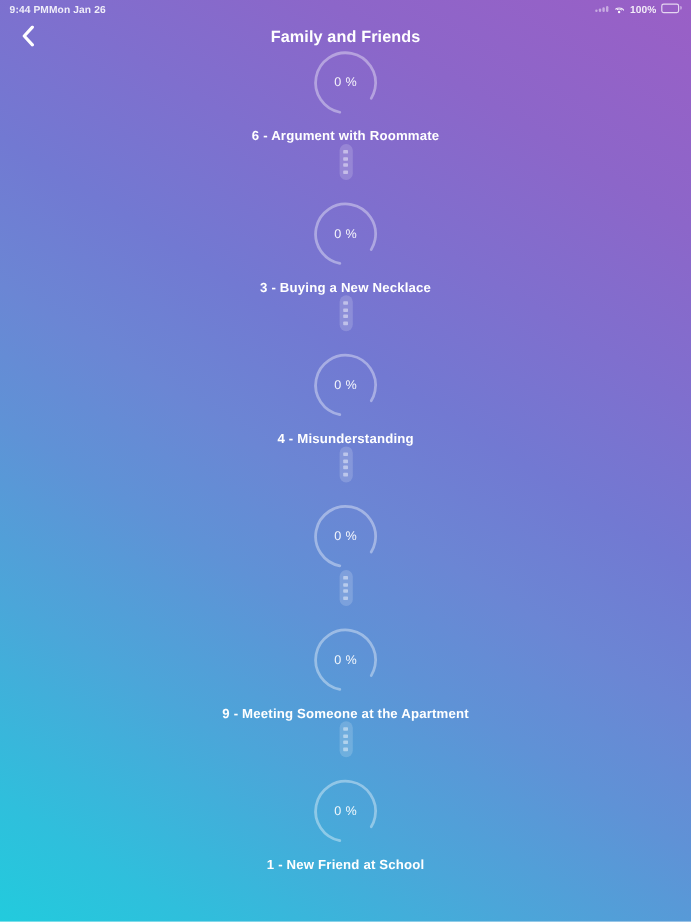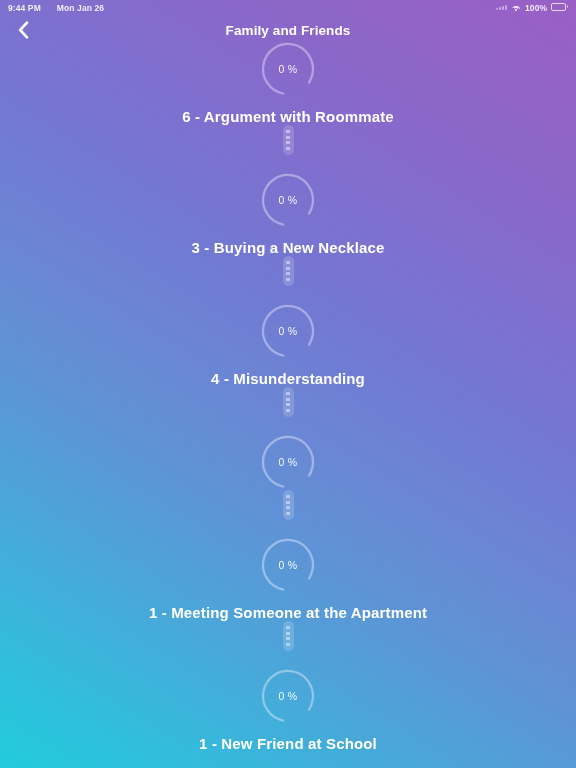--- a/index.html
+++ b/index.html
@@ -29,21 +29,21 @@
   
   .statusbar {
     position:absolute; top:0; left:0; right:0; height:16px;
     display:flex; align-items:center;
     padding:0 8px;
     font-size:8.5px;
     color:rgba(255,255,255,.88);
     font-weight:600;
     letter-spacing:.1px;
   }
-  .sb-left { display:flex; align-items:flex-start; gap:16px; }
+  .sb-left { display:flex; align-items:flex-start; gap:0; }
   .sb-right { margin-left:auto; display:flex; align-items:flex-start; gap:4px; }
 
   .dots-signal {
     display:flex; align-items:flex-end; gap:1.5px; height:7px;
     opacity:.55;
   }
   .dots-signal i { display:block; width:1.6px; background:rgba(255,255,255,.85); border-radius:1px; }
   .dots-signal i:nth-child(1){height:2px}
   .dots-signal i:nth-child(2){height:3px}
   .dots-signal i:nth-child(3){height:4px}
@@ -134,21 +134,21 @@
     display:flex; align-items:center; justify-content:center;
     color:rgba(255,255,255,.92);
     font-size:10.5px;
     font-weight:400;
     letter-spacing:.3px;
   }
 
   .item-label {
     margin-top:11px;
     color:#ffffff;
-    font-size:15px;
+    font-size:11px;
     font-weight:700;
     letter-spacing:.15px;
     text-align:center;
     white-space:nowrap;
   }
 
   .spacer-top { height:5px; flex:none; }
   .gap-after-label { height:17px; flex:none; }
 </style>
 </head>
@@ -255,21 +255,21 @@
       <i></i>
     </div>
     <div class="gap-after-label"></div>
     <div class="node">
       <div class="ring-wrap">
         <svg viewBox="0 0 56 56">
           <circle cx="28" cy="28" r="25" fill="none" stroke="rgba(255,255,255,0.38)" stroke-width="2.3" stroke-linecap="round" stroke-dasharray="126.45 30.63" transform="rotate(101.1 28 28)"></circle>
         </svg>
         <div class="ring-pct">0 %</div>
       </div>
-      <div class="item-label">1 - Meeting Someone at the Apartment</div>
+      <div class="item-label">9 - Meeting Someone at the Apartment</div>
     </div>
     <div class="connector">
       <i></i>
       <i></i>
       <i></i>
       <i></i>
     </div>
     <div class="gap-after-label"></div>
     <div class="node">
       <div class="ring-wrap">

